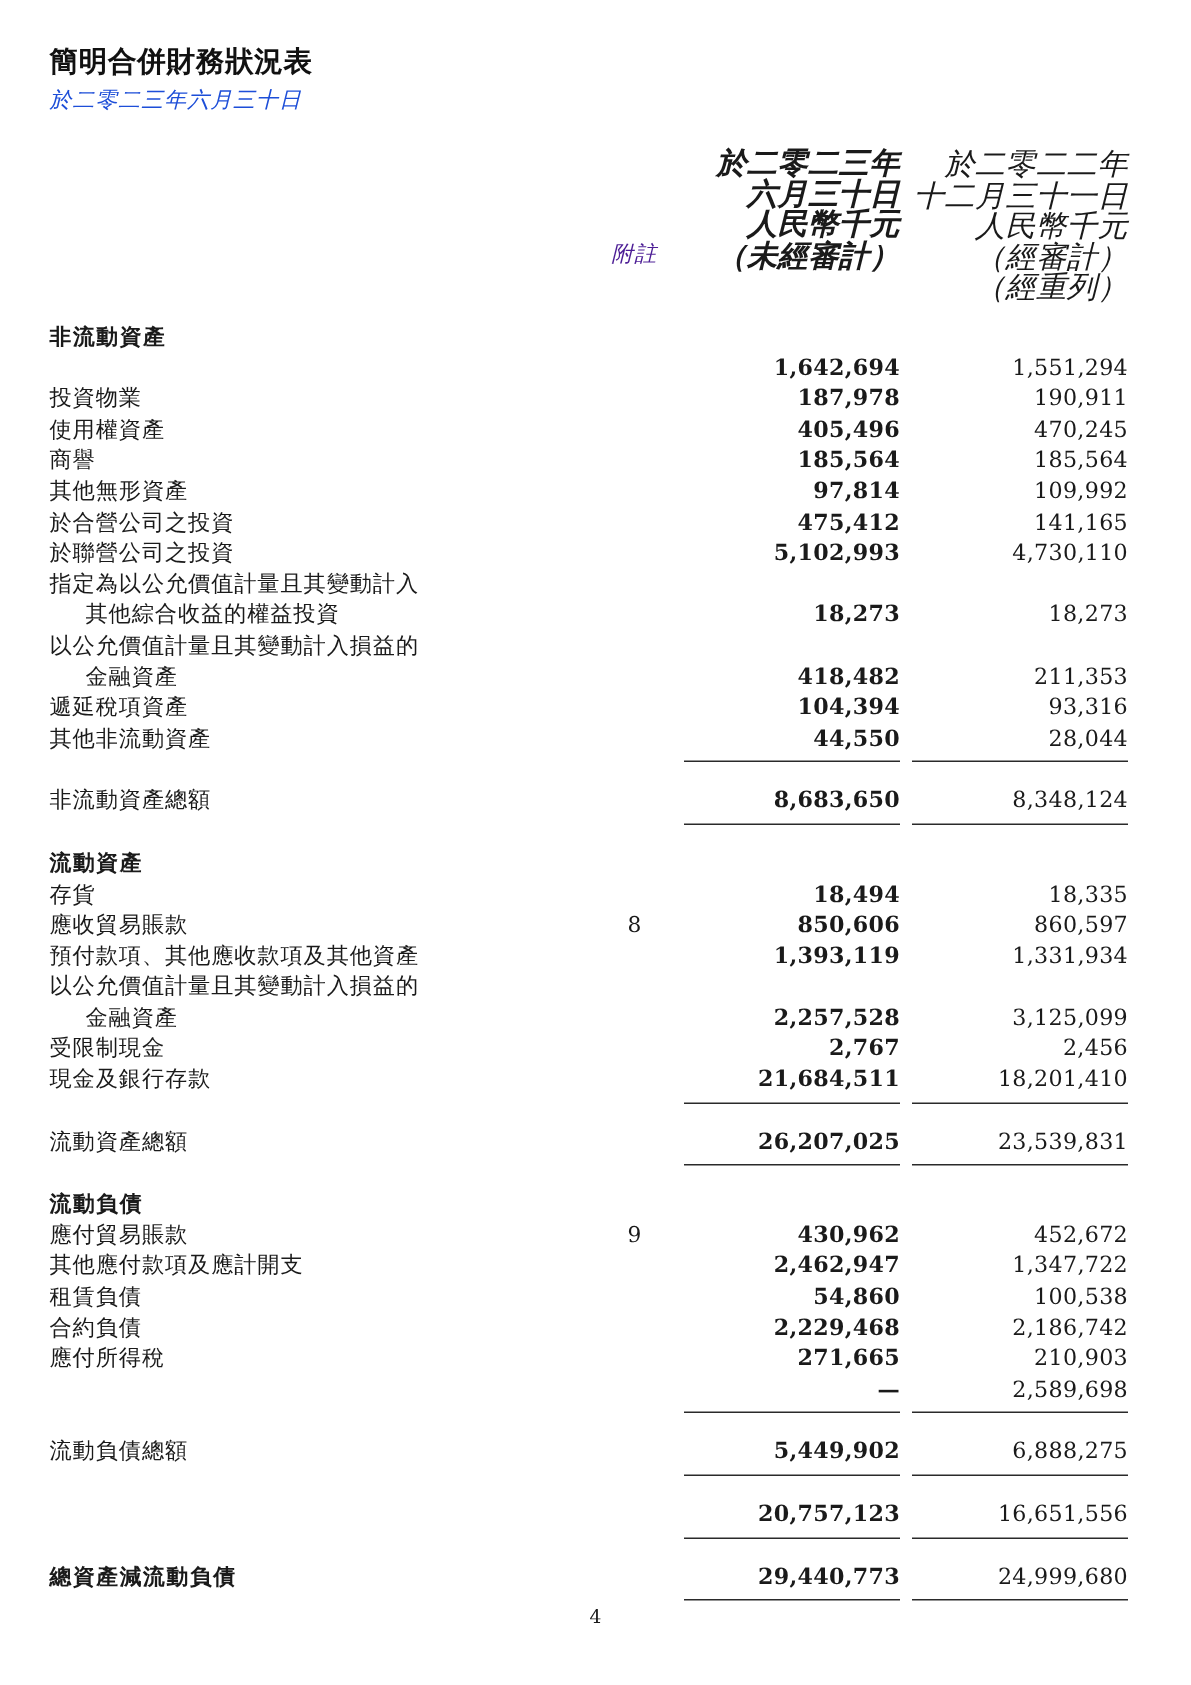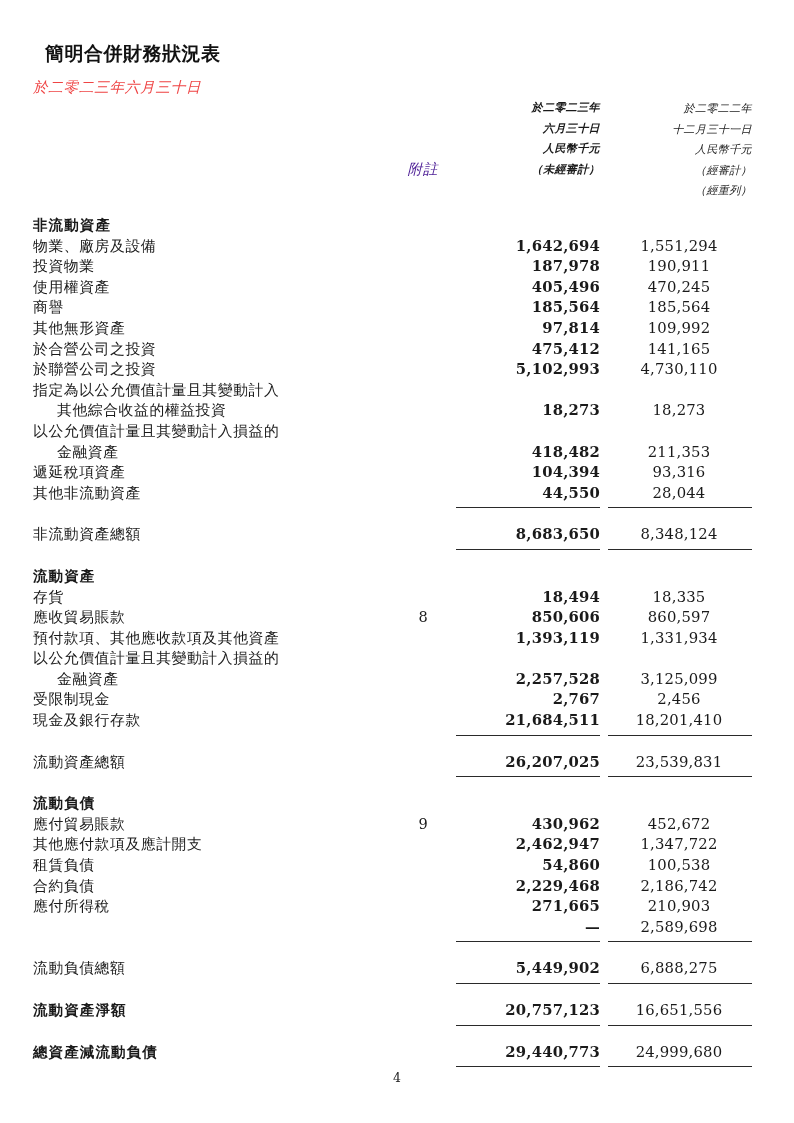--- a/index.html
+++ b/index.html
@@ -30,30 +30,30 @@
     top: 30px;
     width: 500px;
   }
   .doc-title {
     font-family: "DejaVu Sans", "Liberation Sans", sans-serif;
     font-weight: bold;
     font-size: 19px;
     letter-spacing: 0.5px;
     line-height: 1.25;
     color: #111111;
-    margin: 12px;
+    margin: 0;
     white-space: nowrap;
   }
   .doc-subtitle {
     font-family: "DejaVu Sans", "Liberation Sans", sans-serif;
     font-style: italic;
     font-size: 14.5px;
     letter-spacing: 0.8px;
     line-height: 1.3;
-    color: #ef4444;
+    color: #1d4ed8;
     margin: 4px 0 0 0;
     white-space: nowrap;
   }
 
   
   .col-headers {
     position: absolute;
     top: 98px;
     left: 0;
     width: 794px;
@@ -68,21 +68,21 @@
     font-style: italic;
     font-size: 14.5px;
     letter-spacing: 1px;
     color: #4c1d95;
   }
   .hdr-col {
     position: absolute;
     width: 146px;
     text-align: right;
     font-style: italic;
-    font-size: 11px;
+    font-size: 20px;
     line-height: 20.5px;
     letter-spacing: 0.4px;
     color: #1a1a1a;
   }
   .hdr-col.c1 {
     left: 454px;
     top: 0;
     font-weight: bold;
   }
   .hdr-col.c2 {
@@ -146,21 +146,20 @@
     letter-spacing: 0.2px;
     color: #1a1a1a;
   }
   .val.c1 {
     left: 454px;
     font-weight: bold;
   }
   .val.c2 {
     left: 606px;
     font-weight: normal;
-    text-align: center;
   }
 
   
   .rule {
     position: absolute;
     height: 1px;
     background: #2a2a2a;
   }
   .rule.c1 { left: 456px; width: 144px; }
   .rule.c2 { left: 608px; width: 144px; }
@@ -208,21 +207,20 @@
     </div>
   </div>
 
   <div class="stmt">
 
     <div class="row">
       <div class="label bold">非流動資產</div>
     </div>
 
     <div class="row">
-      <div class="label">物業、廠房及設備</div>
       <div class="note"></div>
       <div class="val c1">1,642,694</div>
       <div class="val c2">1,551,294</div>
     </div>
     <div class="row">
       <div class="label">投資物業</div>
       <div class="note"></div>
       <div class="val c1">187,978</div>
       <div class="val c2">190,911</div>
     </div>
@@ -405,21 +403,20 @@
       <div class="val c2">6,888,275</div>
     </div>
     <div class="rule-row">
       <div class="rule c1"></div>
       <div class="rule c2"></div>
     </div>
 
     <div class="row spacer-half"></div>
 
     <div class="row">
-      <div class="label bold">流動資產淨額</div>
       <div class="val c1">20,757,123</div>
       <div class="val c2">16,651,556</div>
     </div>
     <div class="rule-row">
       <div class="rule c1"></div>
       <div class="rule c2"></div>
     </div>
 
     <div class="row spacer-half"></div>
 

